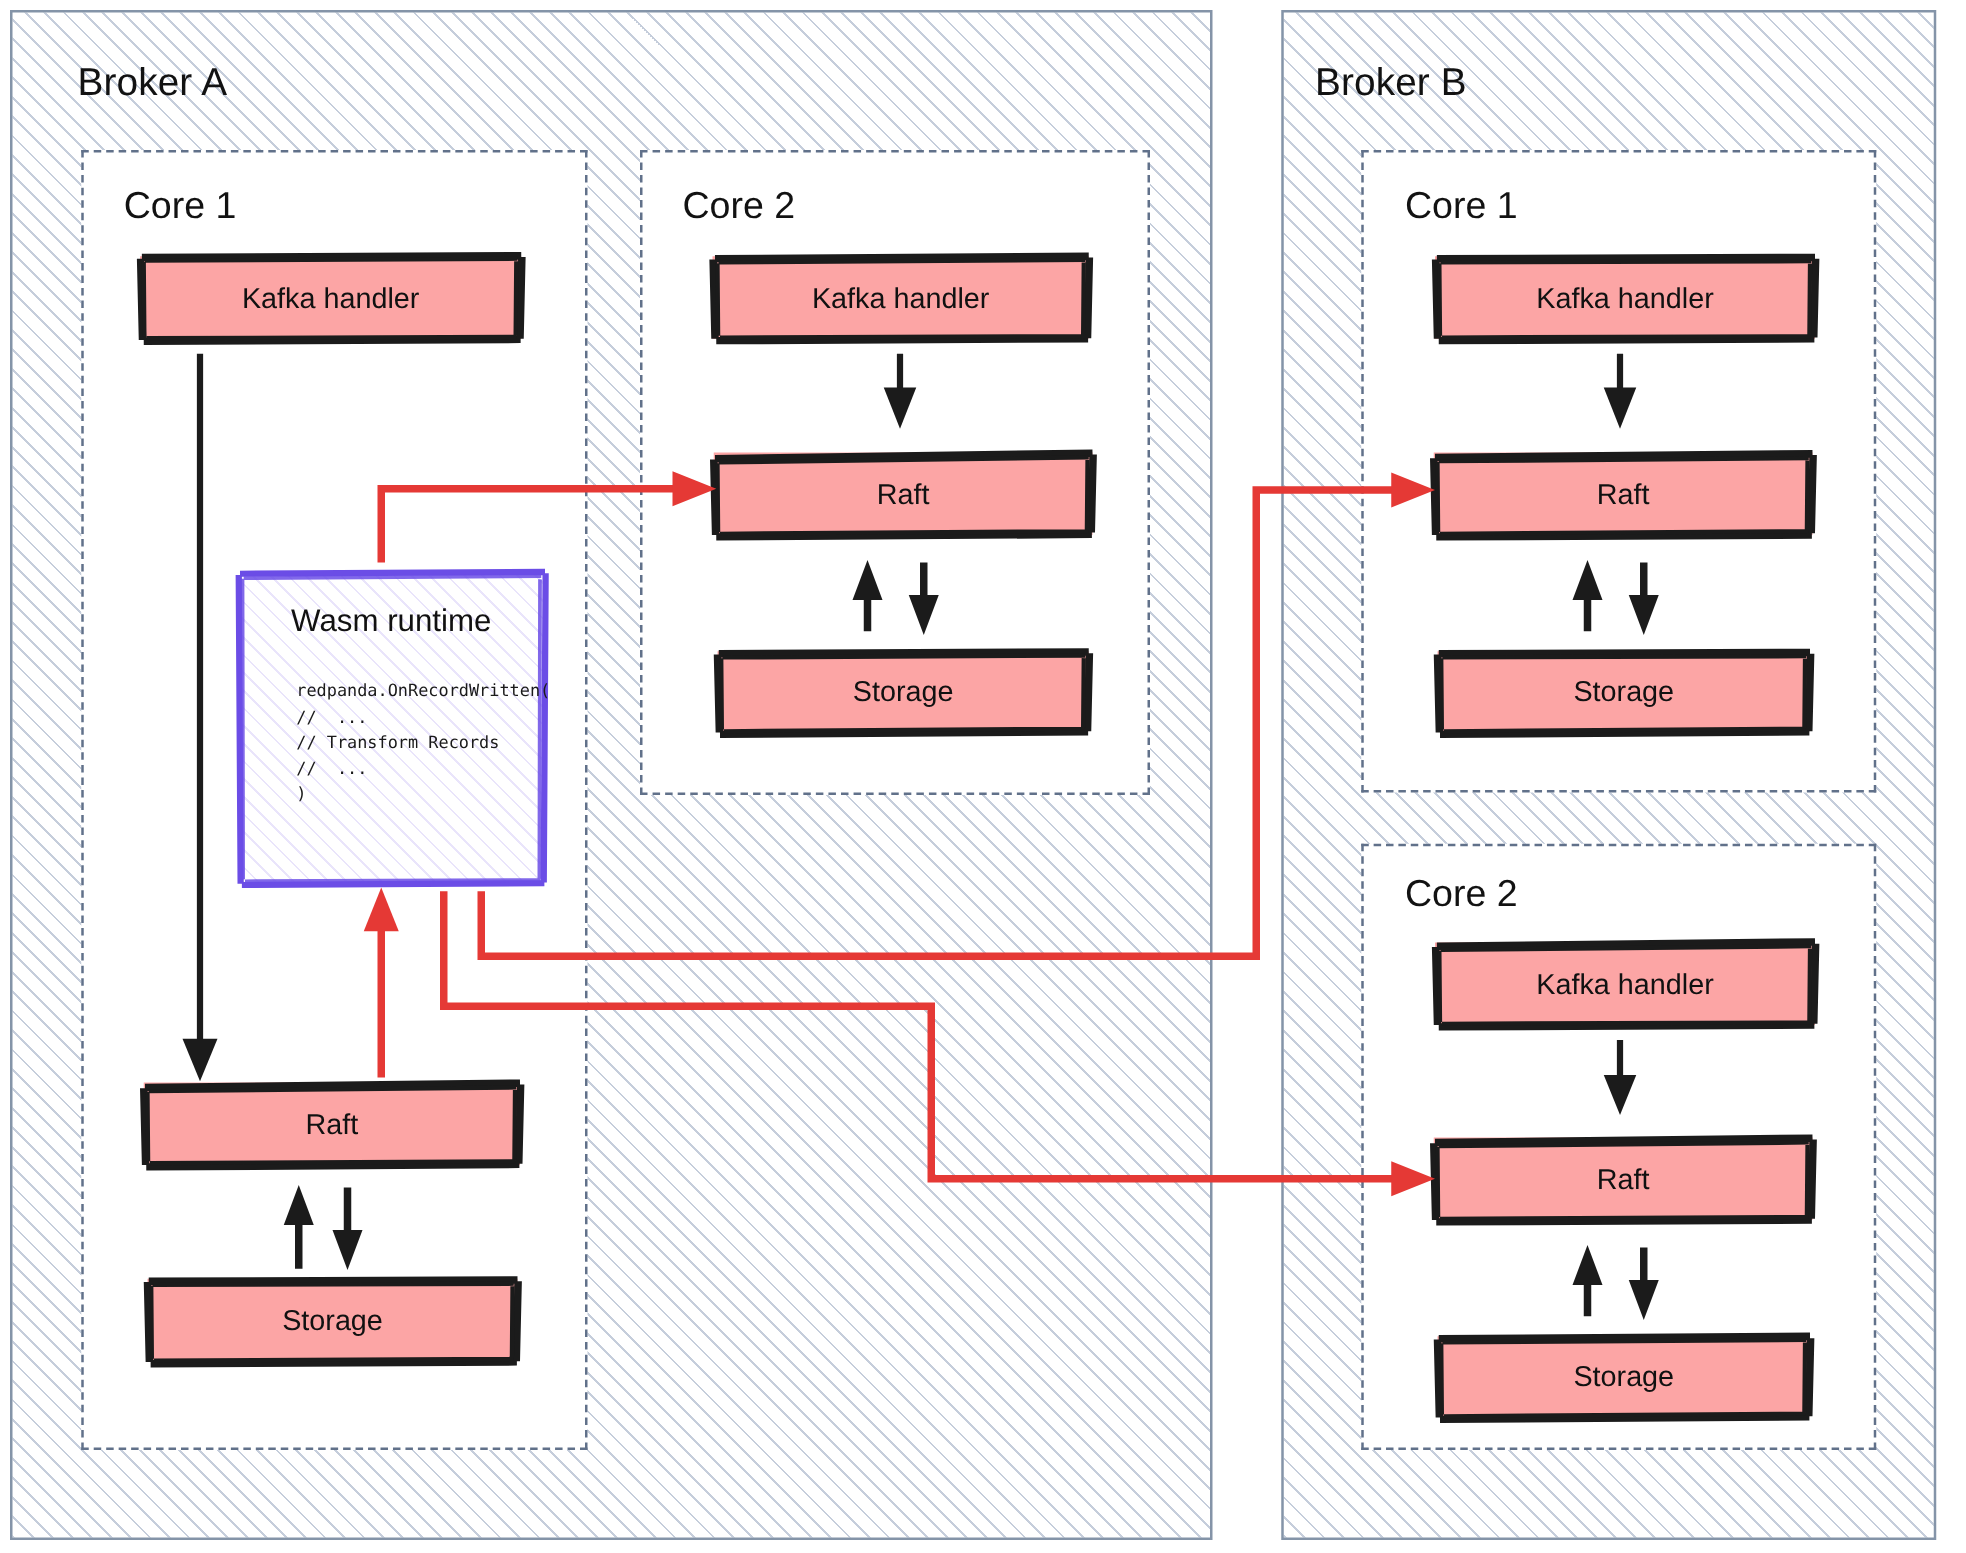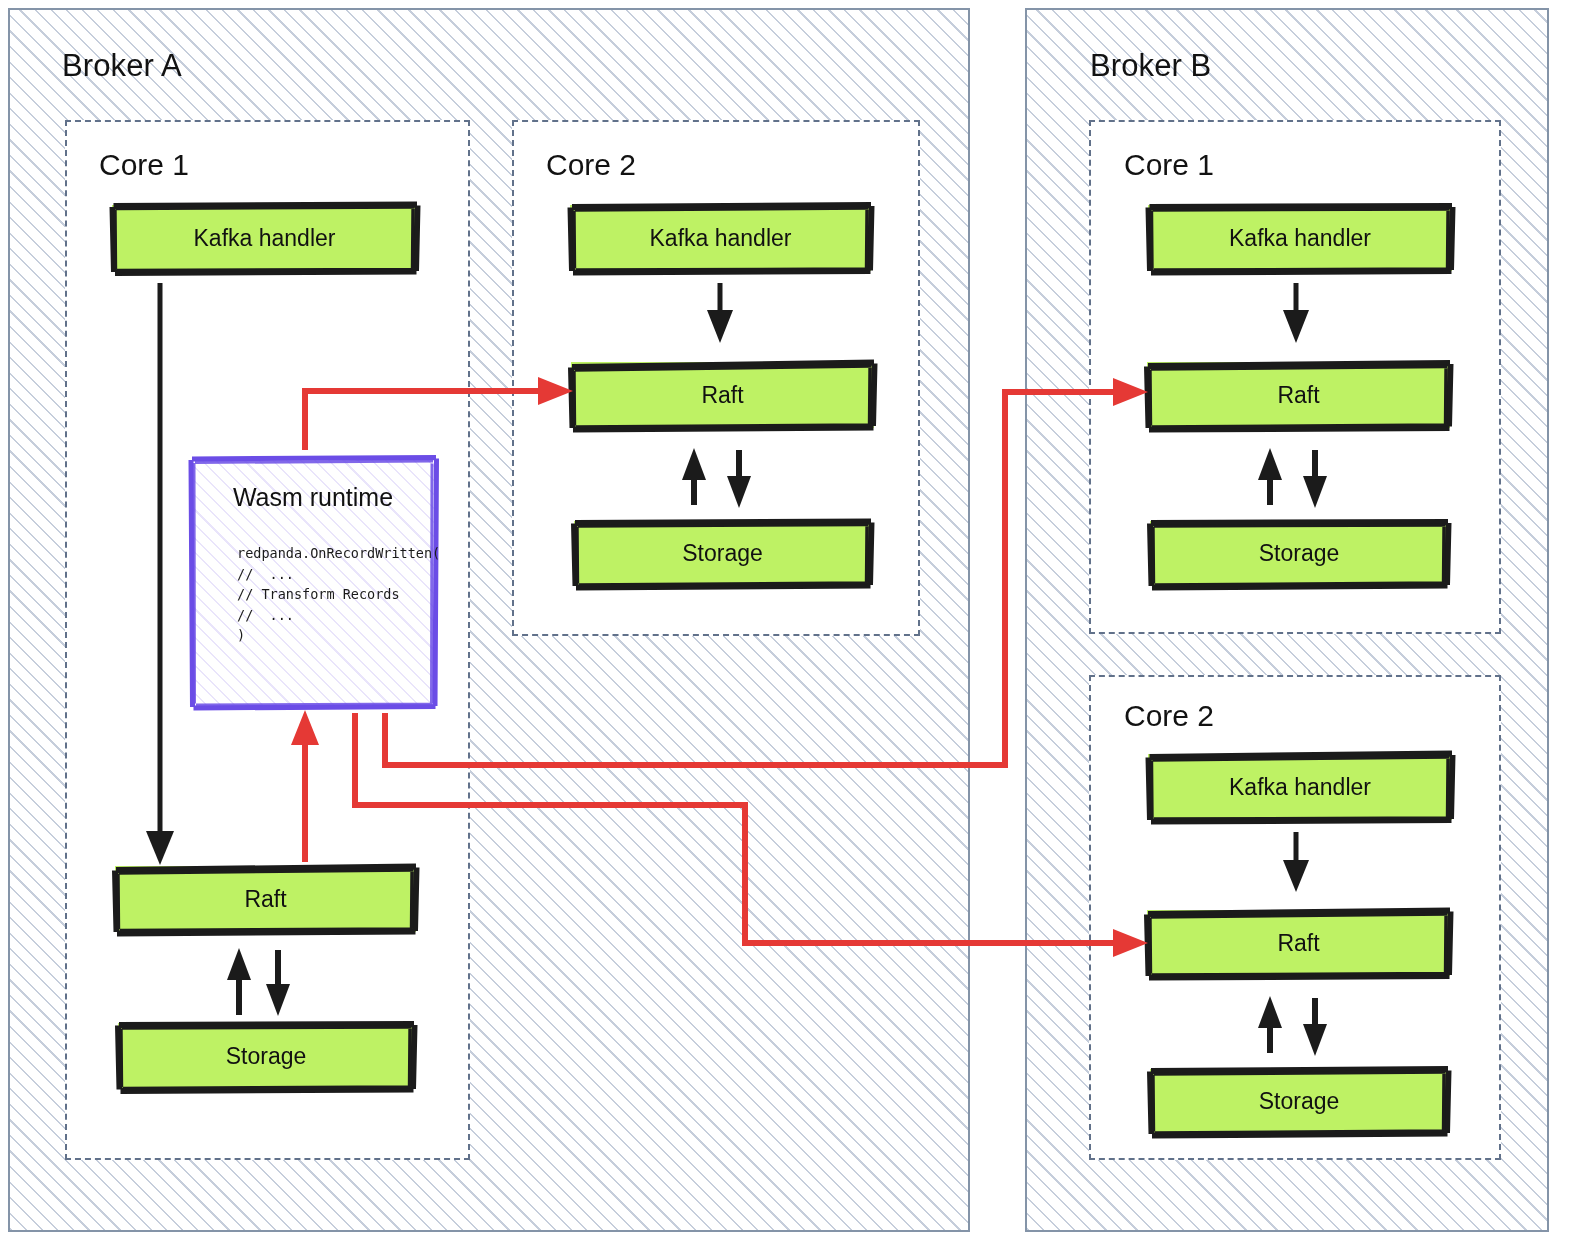--- a/index.html
+++ b/index.html
@@ -35,21 +35,21 @@
     position:absolute;
     font-size:30px;
     color:#121212;
     white-space:nowrap;
   }
 
   
   .node{
     position:absolute;
     box-sizing:border-box;
-    background:#bef264;
+    background:#fca5a5;
   }
   .node .nsvg{position:absolute;left:-4px;top:-4px;overflow:visible;}
   .node .nlabel{
     position:absolute;left:0;top:0;right:0;bottom:0;
     display:flex;align-items:center;justify-content:center;
     font-size:23px;color:#111;z-index:2;
   }
 
   
   .wasm{
@@ -172,21 +172,21 @@
 
   <div class="node" style="left:574px;top:521px;width:297px;height:64px;">
     <svg class="nsvg" width="305" height="72" viewBox="0 0 305 72">
       <path class="blk" d="M5,6 L301,4.5 M301.5,5.5 L300,68 M300.5,68.5 L6,70.5 M5.5,69 L4,6.5"></path>
       <path class="blk" style="stroke-width:3.4" d="M8,9 L298,7.5 M297,9.5 L296.5,65 M297.5,66 L9,68 M7.5,66.5 L7,9.5"></path>
     </svg>
     <div class="nlabel">Storage</div>
   </div>
 
   <div class="broker" style="left:1025px;top:8px;width:524px;height:1224px;"></div>
-  <div class="broker-title" style="left:1090px;top:48px;">Broker B</div>
+  <div class="broker-title" style="left:1052px;top:48px;">Broker B</div>
 
   <div class="core" style="left:1089px;top:120px;width:412px;height:514px;"></div>
   <div class="core-title" style="left:1124px;top:148px;">Core 1</div>
 
   <div class="node" style="left:1148px;top:205px;width:304px;height:66px;">
     <svg class="nsvg" width="312" height="74" viewBox="0 0 312 74">
       <path class="blk" d="M5.5,6 L308,5 M308.5,6 L307,69 M307.5,70 L7,71.5 M6,70 L4.5,6.5"></path>
       <path class="blk" style="stroke-width:3.4" d="M8.5,9 L305,8 M304,10 L303.5,67 M304.5,68 L9.5,69 M8,67.5 L7.5,9.5"></path>
     </svg>
     <div class="nlabel">Kafka handler</div>

